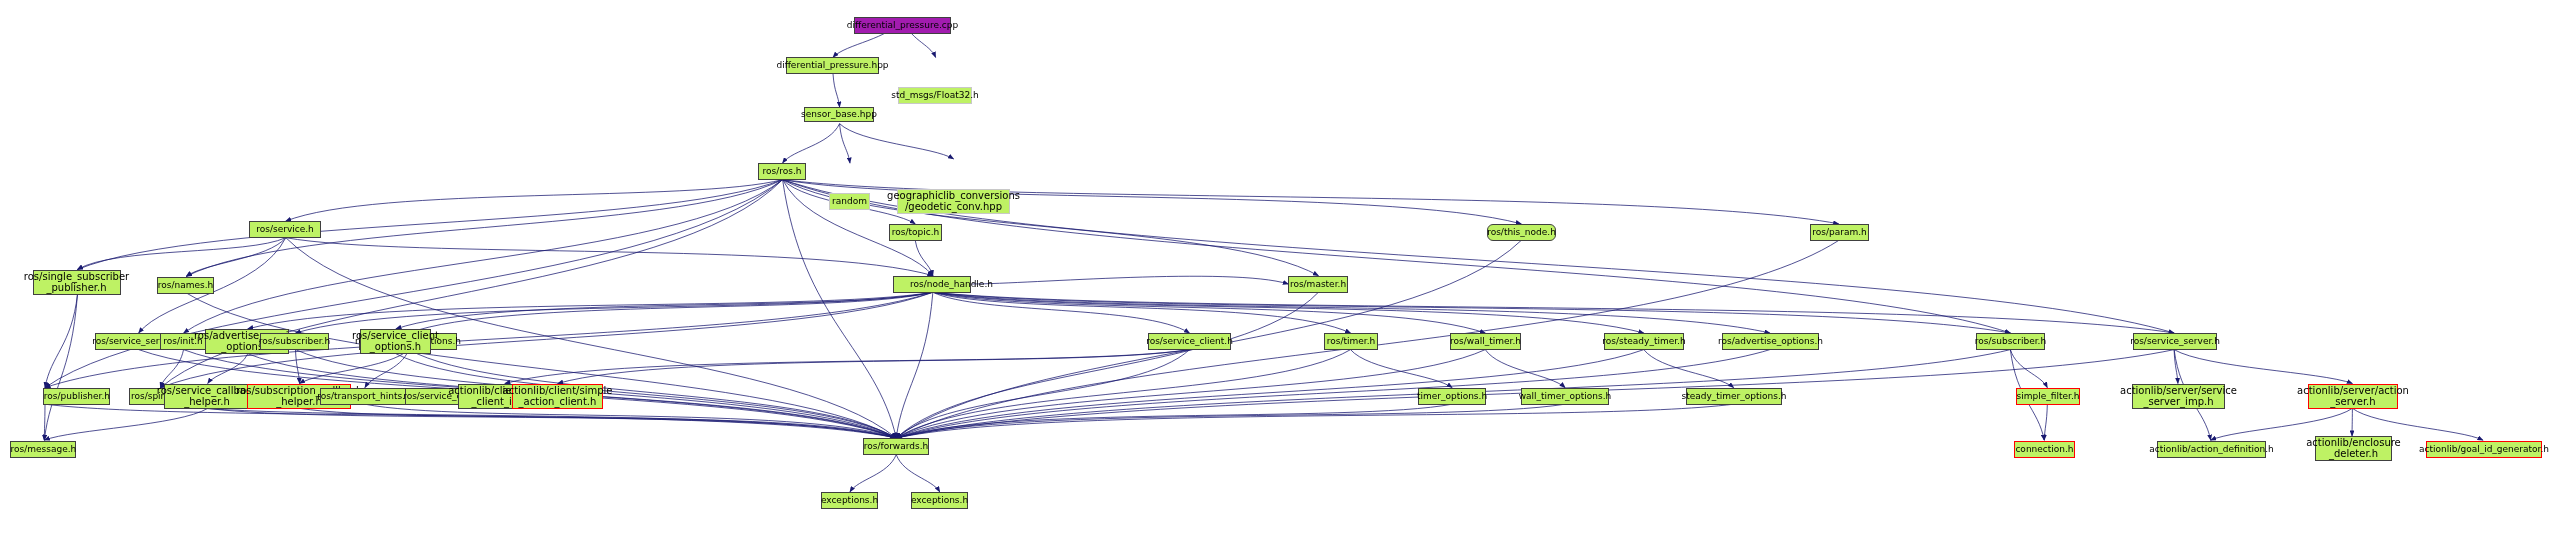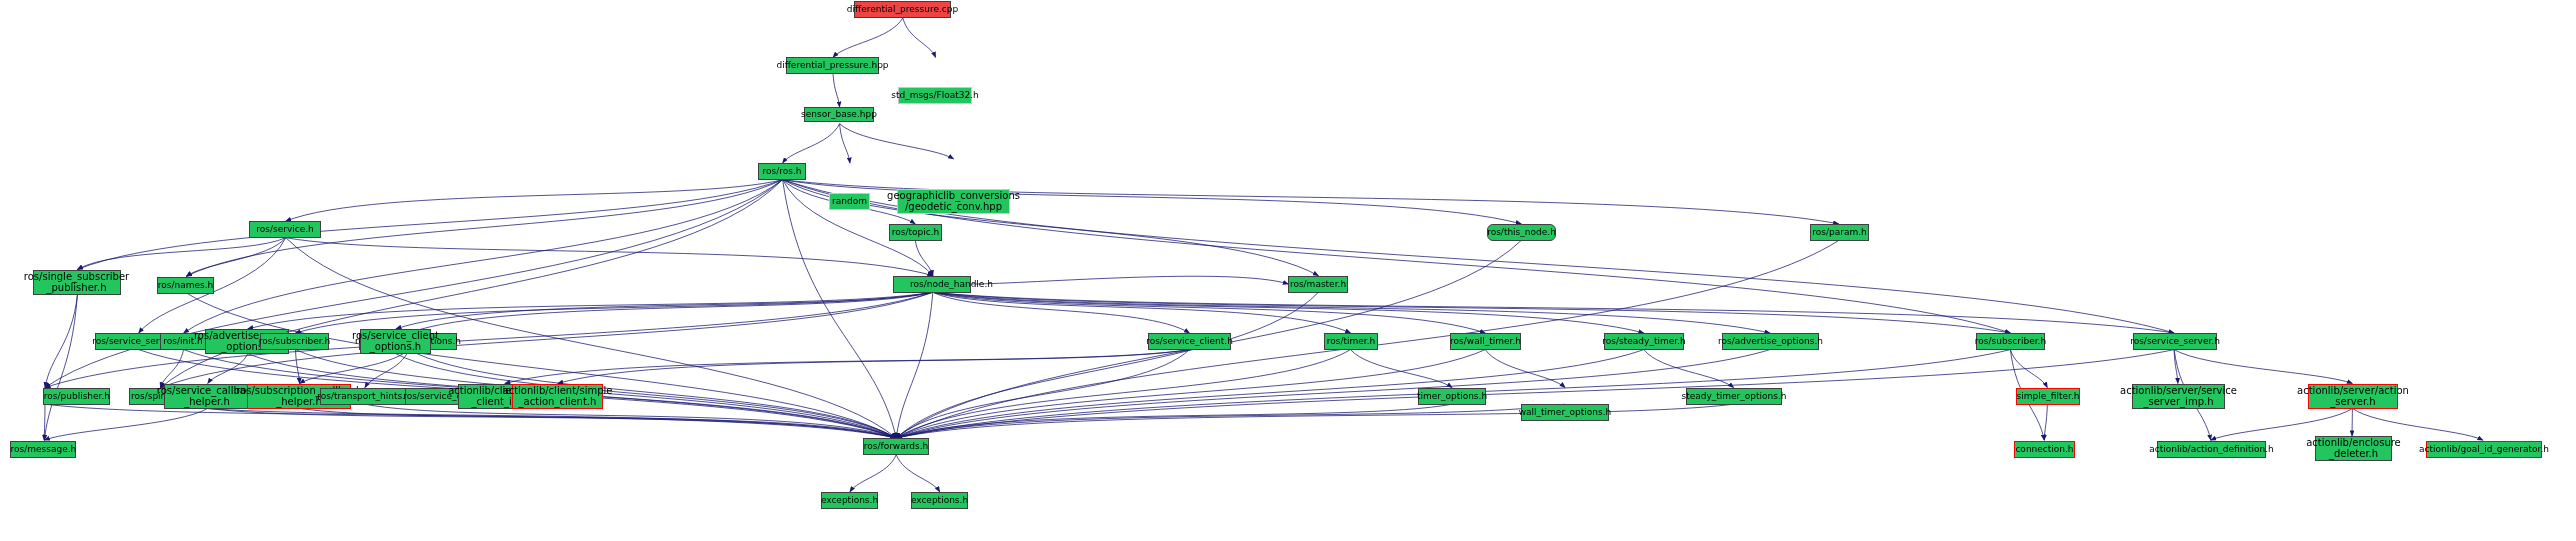--- a/index.html
+++ b/index.html
@@ -9,32 +9,32 @@
     height:541px;
     background:#ffffff;
     font-family:"DejaVu Sans", sans-serif;
     overflow:hidden;
   }
   #edges{position:absolute;left:0;top:0;width:2576px;height:541px;}
   .node{
     position:absolute;
     box-sizing:border-box;
     border:0.7px solid #404040;
-    background:#22c55e;
+    background:#bef264;
     color:#000000;
     display:flex;
     align-items:center;
     justify-content:center;
     text-align:center;
     line-height:1.05;
     font-size:9px;
     white-space:pre-line;
     z-index:5;
   }
-  .node.root{background:#ef4444;border:0.7px solid #404040;}
+  .node.root{background:#a21caf;border:0.7px solid #404040;margin-top:16px;}
   .node.red{border:0.7px solid #ff0000;}
   .node.faint{border:0.7px solid #c8c8c8;margin-top:30px;}
   .node.two{font-size:10px;}
 </style>
 </head>
 <body>
 
 <div id="graph">
   <svg id="edges" xmlns="http://www.w3.org/2000/svg" viewBox="0 0 3725 783" width="2576" height="541">
     <defs>
@@ -175,21 +175,21 @@
 _helper.h</div>
       <div class="node red two" style="left: 247px; top: 384px; width: 104px; height: 25px;">ros/subscription_callback
 _helper.h</div>
       <div class="node" style="left: 320px; top: 388px; width: 88px; height: 16.6px;">ros/transport_hints.h</div>
       <div class="node" style="left: 405px; top: 388px; width: 83px; height: 16.6px;">ros/service_client.h</div>
       <div class="node two" style="left: 458px; top: 384px; width: 93px; height: 25px;">actionlib/client/service
 _client_imp.h</div>
       <div class="node red two" style="left: 512px; top: 384px; width: 91px; height: 25px;">actionlib/client/simple
 _action_client.h</div>
       <div class="node" style="left: 1418px; top: 388px; width: 68px; height: 16.6px;">timer_options.h</div>
-      <div class="node" style="left: 1521px; top: 404px; width: 88px; height: 16.6px;">wall_timer_options.h</div>
+      <div class="node" style="left: 1521px; top: 388px; width: 88px; height: 16.6px;">wall_timer_options.h</div>
       <div class="node" style="left: 1686px; top: 388px; width: 96px; height: 16.6px;">steady_timer_options.h</div>
       <div class="node red" style="left: 2016px; top: 388px; width: 64px; height: 16.6px;">simple_filter.h</div>
       <div class="node two" style="left: 2132px; top: 384px; width: 93px; height: 25px;">actionlib/server/service
 _server_imp.h</div>
       <div class="node red two" style="left: 2308px; top: 384px; width: 90px; height: 25px;">actionlib/server/action
 _server.h</div>
       <div class="node" style="left: 863px; top: 438px; width: 66px; height: 16.6px;">ros/forwards.h</div>
       <div class="node" style="left: 10.4px; top: 441px; width: 66px; height: 16.6px;">ros/message.h</div>
       <div class="node red" style="left: 2014px; top: 441px; width: 61px; height: 16.6px;">connection.h</div>
       <div class="node" style="left: 2157px; top: 441px; width: 109px; height: 16.6px;">actionlib/action_definition.h</div>

